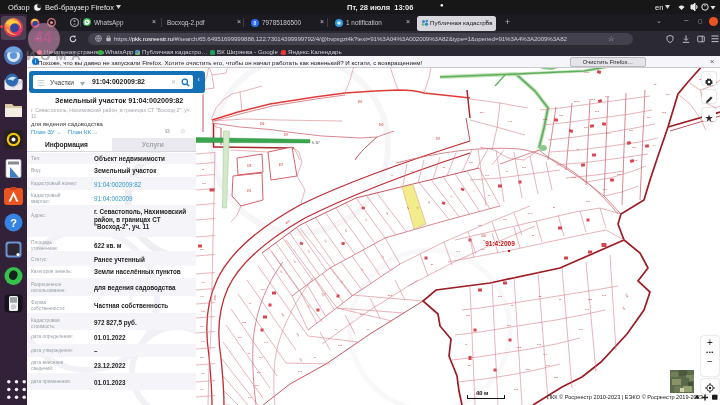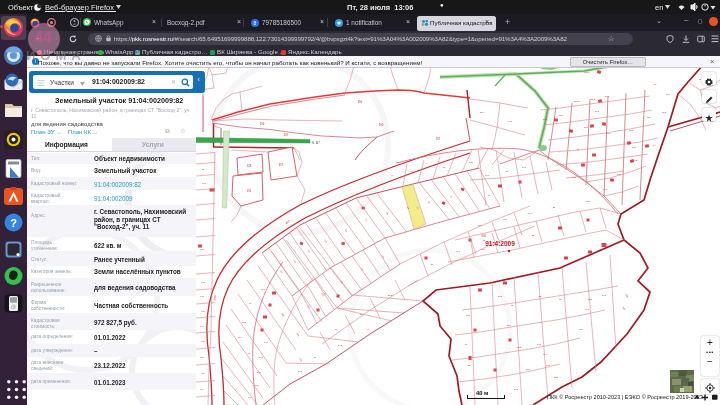--- a/index.html
+++ b/index.html
@@ -553,26 +553,26 @@
       <path d="M3 0.5l2.5 4h-5z"></path>
       <path d="M11 0.5v6M8 3.5h6" stroke="#1a1a1a" stroke-width="1.4"></path>
       <rect x="18" y="0.8" width="5.5" height="5" rx="0.8"></rect>
     </svg>
   <div class="abs" style="left:467px;top:397.5px;width:38px;height:1.2px;background:#111;"></div>
   <div class="abs" style="left:467px;top:395px;width:1px;height:4px;background:#111;"></div>
   <div class="abs" style="left:504px;top:395px;width:1px;height:4px;background:#111;"></div>
   <div class="abs" style="left:476px;top:389.5px;font-size:5.8px;font-weight:bold;color:#111;">40 м</div>
 
   <div id="topbar" class="abs">
-    <span class="t" style="left:8px;">Объект</span>
+    <span class="t" style="left:8px;">Обзор</span>
     <svg class="t" style="left:33px;top:2.5px" width="9" height="9" viewBox="0 0 9 9">
         <circle cx="4.5" cy="4.5" r="4.2" fill="#2b2b2b"></circle>
         <path d="M4.5 1.2a3.3 3.3 0 1 0 3.3 3.3c-.9.8-2 .9-2.9.3-.9-.6-1-1.8-.4-2.7.3-.4.6-.7 0-.9z" fill="#f5f5f5"></path>
       </svg>
-    <span class="t" style="left:45px;text-decoration:underline;">Веб-браузер Firefox <svg width="5" height="4" viewBox="0 0 5 4" style="vertical-align:1px">
+    <span class="t" style="left:45px;">Веб-браузер Firefox <svg width="5" height="4" viewBox="0 0 5 4" style="vertical-align:1px">
           <path d="M0 0h5L2.5 4z" fill="#d5d4da"></path>
         </svg></span>
     <span class="t" style="left:347px;font-weight:bold;">Пт, 28 июля&nbsp;&nbsp;13:06</span>
     <span class="t" style="left:440px;color:#fff;font-size:6px;top:2px;">●</span>
     <span class="t" style="left:655px;">en <svg width="5" height="4" viewBox="0 0 5 4" style="vertical-align:1px">
           <path d="M0 0h5L2.5 4z" fill="#d5d4da"></path>
         </svg></span>
     <svg class="t" style="left:678px;top:3px" width="40" height="8" viewBox="0 0 40 8" fill="#e8e8e8">
       <path d="M3.5 7L0.5 4a4.4 4.4 0 0 1 6 0z"></path>
       <path d="M13 2v4h2l2 2V0l-2 2zM18.5 2.2a3 3 0 0 1 0 3.6" stroke="#e8e8e8" stroke-width="1" fill="#e8e8e8"></path>

